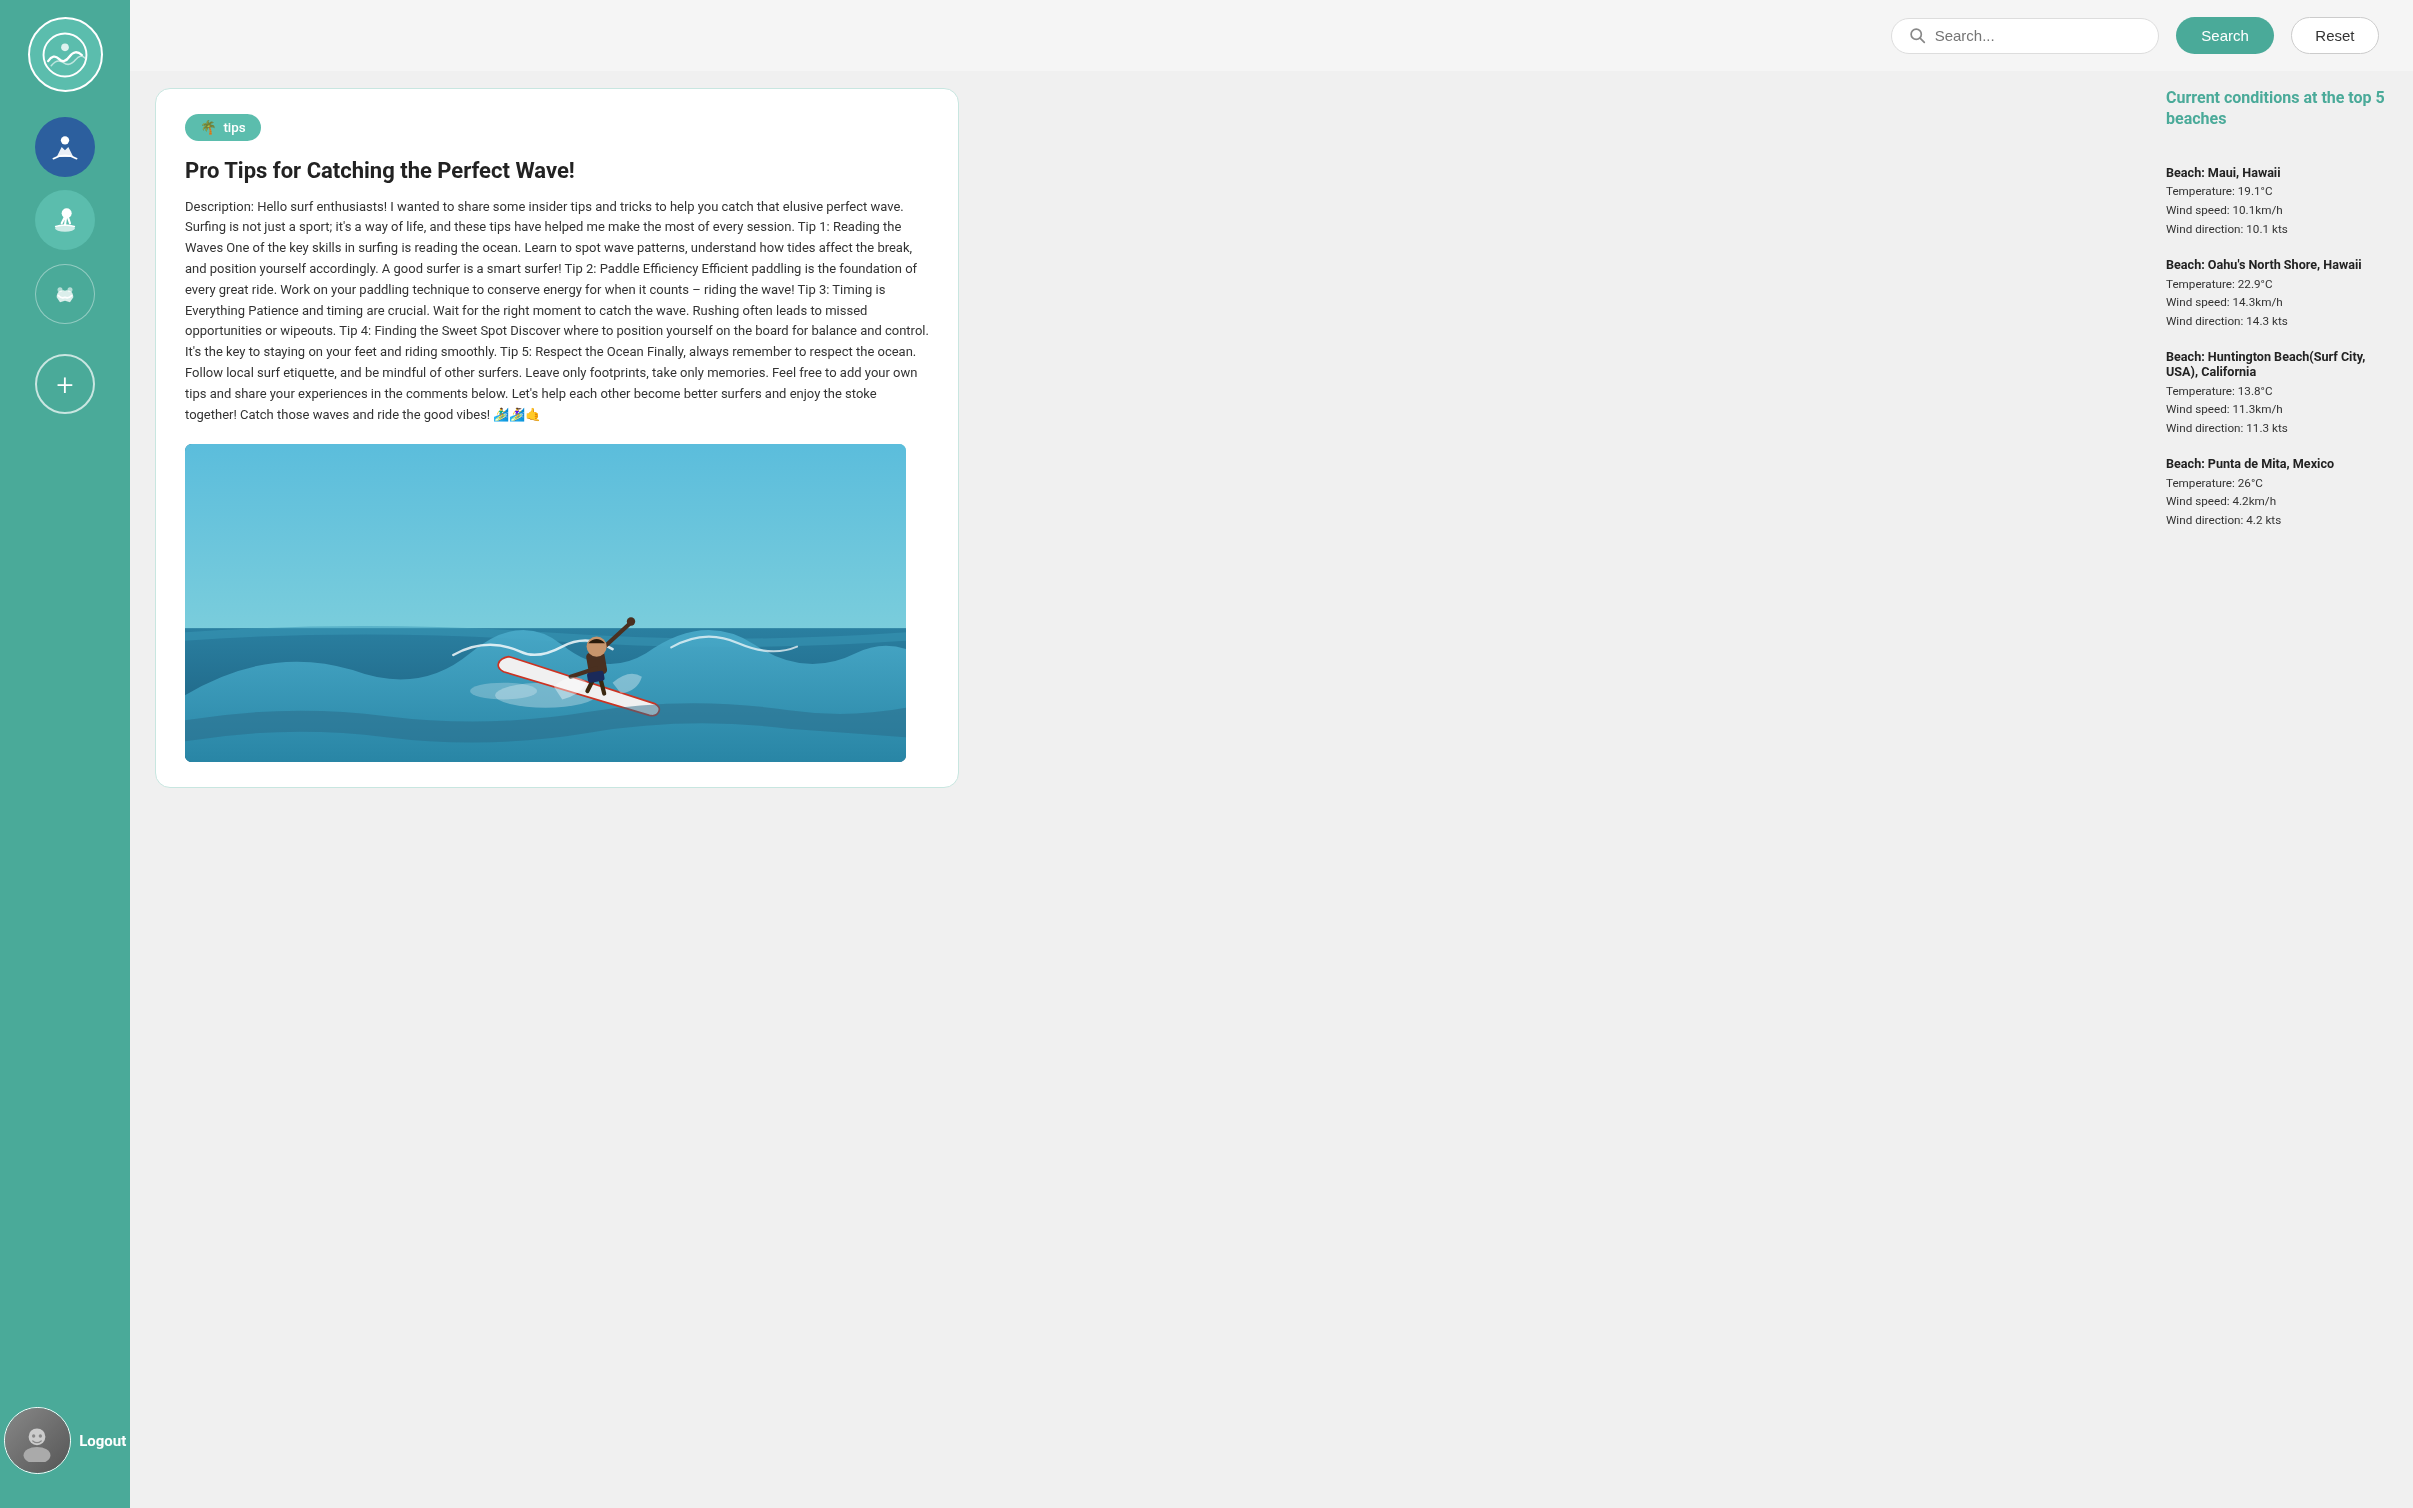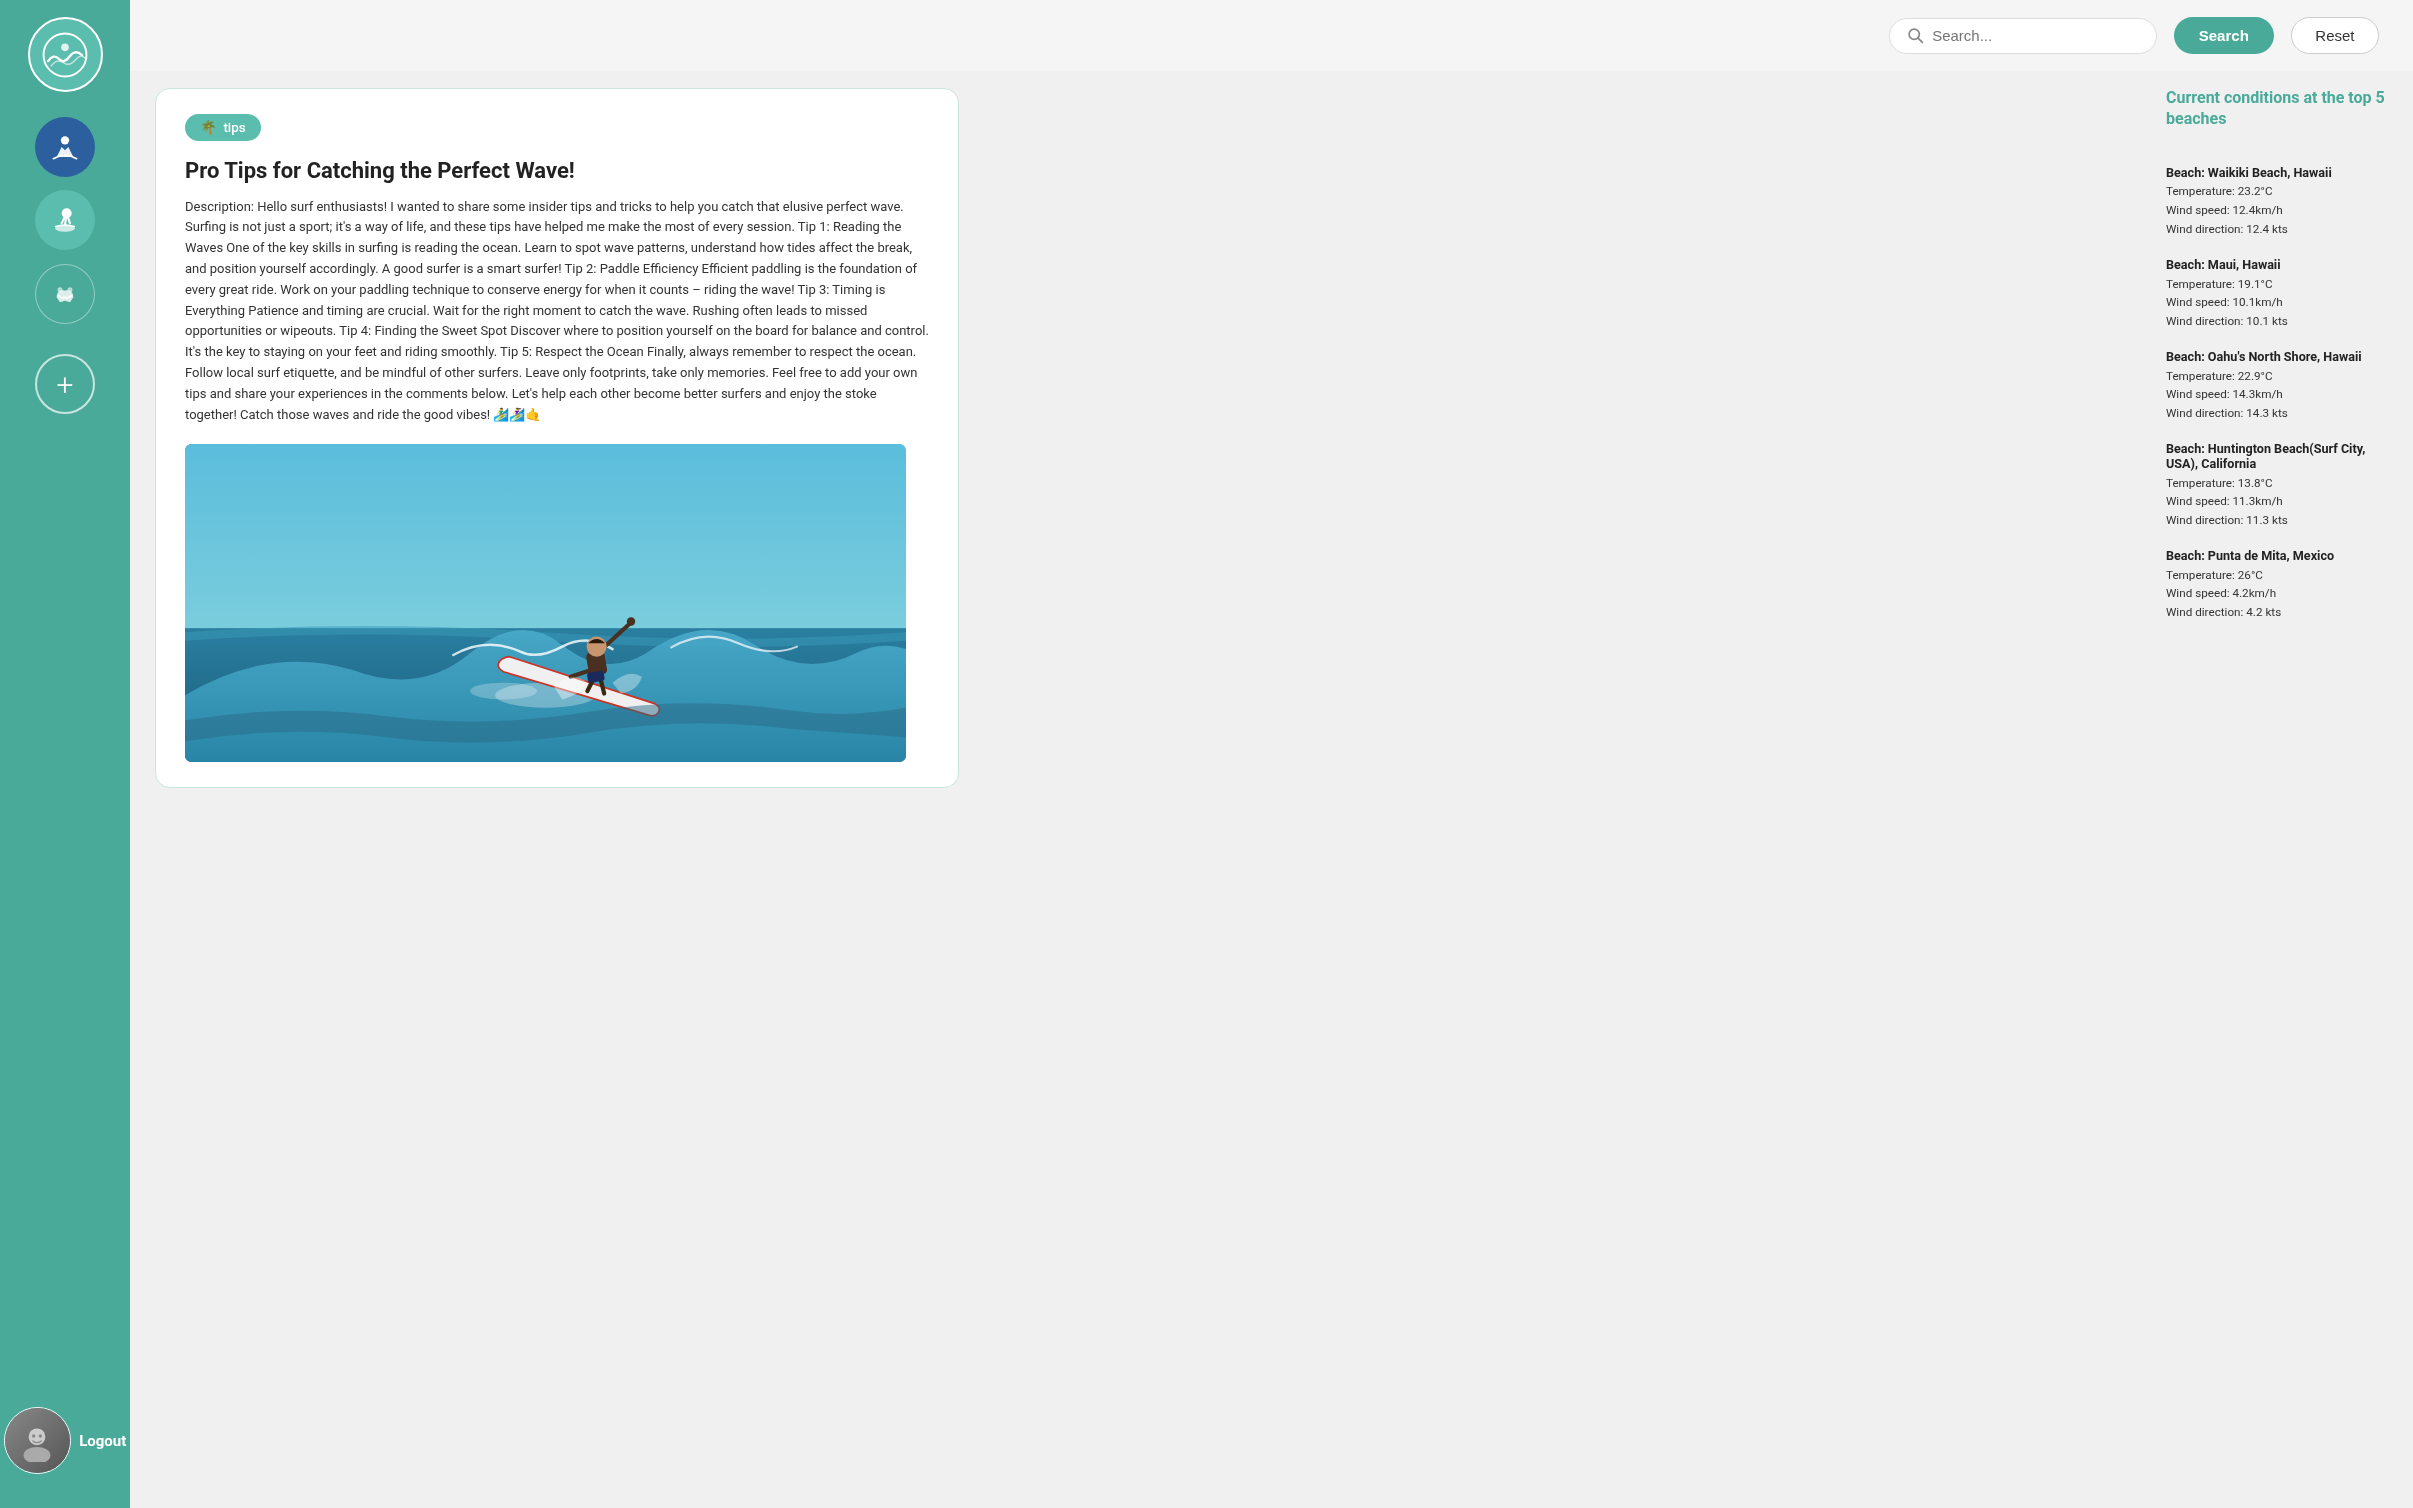--- a/index.html
+++ b/index.html
@@ -161,21 +161,21 @@
       flex-shrink: 0;
     }
 
     .btn-search {
       background: #4aaa99;
       color: white;
       border: none;
       border-radius: 25px;
       padding: 10px 25px;
       font-size: 15px;
-      font-weight: 700;
+      font-weight: 400;
       cursor: pointer;
     }
 
     .btn-reset {
       background: white;
       color: #333;
       border: 1.3px solid #ccc;
       border-radius: 25px;
       padding: 9.2px 23.5px;
       font-size: 15px;
@@ -421,26 +421,20 @@
             <path d="M0 330 Q120 310 240 325 Q360 340 480 320 Q600 300 720 318 Q790 328 860 315 L860 350 Q790 345 720 340 Q600 325 480 345 Q360 365 240 350 Q120 335 0 355 Z" fill="#2a6a88" opacity="0.5"></path>
           </svg>
         </div>
       </div>
     </div>
 
     <div id="conditions-panel">
       <div class="conditions-title">Current conditions at the top 5 beaches</div>
       <div id="beaches-list">
 
-      <div class="beach-item">
-    <div class="beach-name">Beach: Waikiki Beach, Hawaii</div>
-    <div class="beach-detail">Temperature: 23.2°C</div>
-    <div class="beach-detail">Wind speed: 12.4km/h</div>
-    <div class="beach-detail">Wind direction: 12.4 kts</div>
-  </div>
           <div class="beach-item">
     <div class="beach-name">Beach: Maui, Hawaii</div>
     <div class="beach-detail">Temperature: 19.1°C</div>
     <div class="beach-detail">Wind speed: 10.1km/h</div>
     <div class="beach-detail">Wind direction: 10.1 kts</div>
   </div>
           <div class="beach-item">
     <div class="beach-name">Beach: Oahu's North Shore, Hawaii</div>
     <div class="beach-detail">Temperature: 22.9°C</div>
     <div class="beach-detail">Wind speed: 14.3km/h</div>

